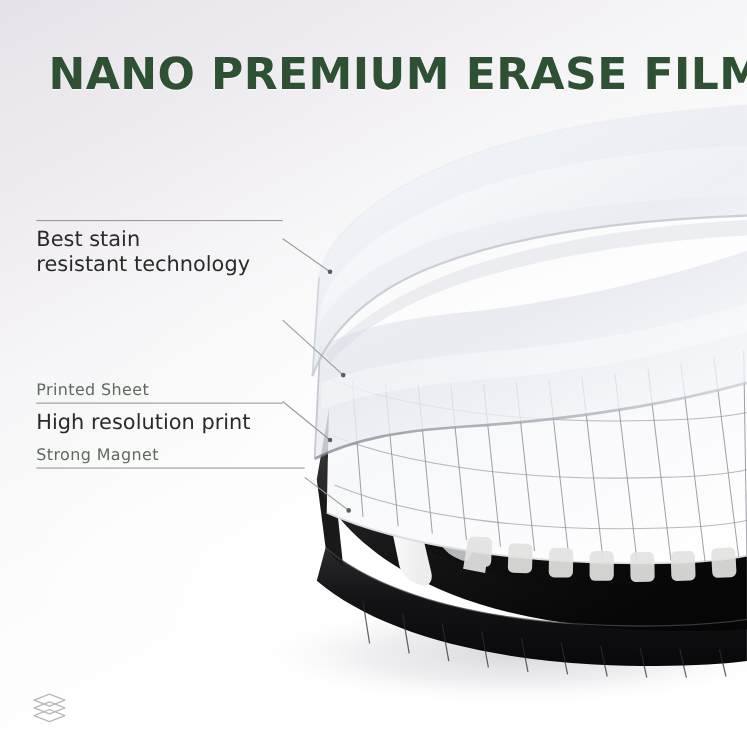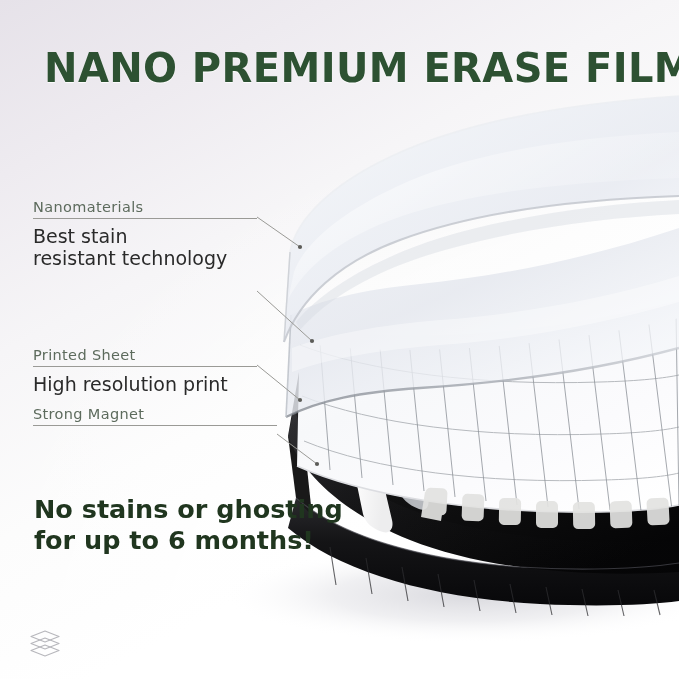--- a/index.html
+++ b/index.html
@@ -357,40 +357,37 @@
       <circle cx="300" cy="247" r="2.1"></circle>
       <circle cx="312" cy="341" r="2.1"></circle>
       <circle cx="300" cy="400" r="2.1"></circle>
       <circle cx="317" cy="464" r="2.1"></circle>
     </g>
   </svg>
 
   <h1 id="title">NANO PREMIUM ERASE FILM</h1>
 
   <div class="callout" id="co-nano">
-    <div class="eyebrow">Nanomaterials</div>
     <div class="rule"></div>
     <div class="desc" style="white-space: pre-line;">Best stain
 resistant technology</div>
   </div>
 
 
   <div class="callout" id="co-print">
     <div class="eyebrow">Printed Sheet</div>
     <div class="rule"></div>
     <div class="desc" style="white-space: pre-line;">High resolution print</div>
   </div>
 
   <div class="callout" id="co-mag">
     <div class="eyebrow">Strong Magnet</div>
     <div class="rule"></div>
   </div>
 
-  <div id="tagline" style="white-space: pre-line;">No stains or ghosting
-for up to 6 months!</div>
 
   <svg id="logo" viewBox="0 0 34 30">
     <g stroke="#b7b7bc" stroke-width="1.15" fill="none" stroke-linejoin="round">
       <path d="M17,3 L31,8.5 L17,14 L3,8.5 Z"></path>
       <path d="M17,10 L31,15.5 L17,21 L3,15.5 Z"></path>
       <path d="M17,17 L31,22.5 L17,28 L3,22.5 Z"></path>
     </g>
   </svg>
 
 </div>

